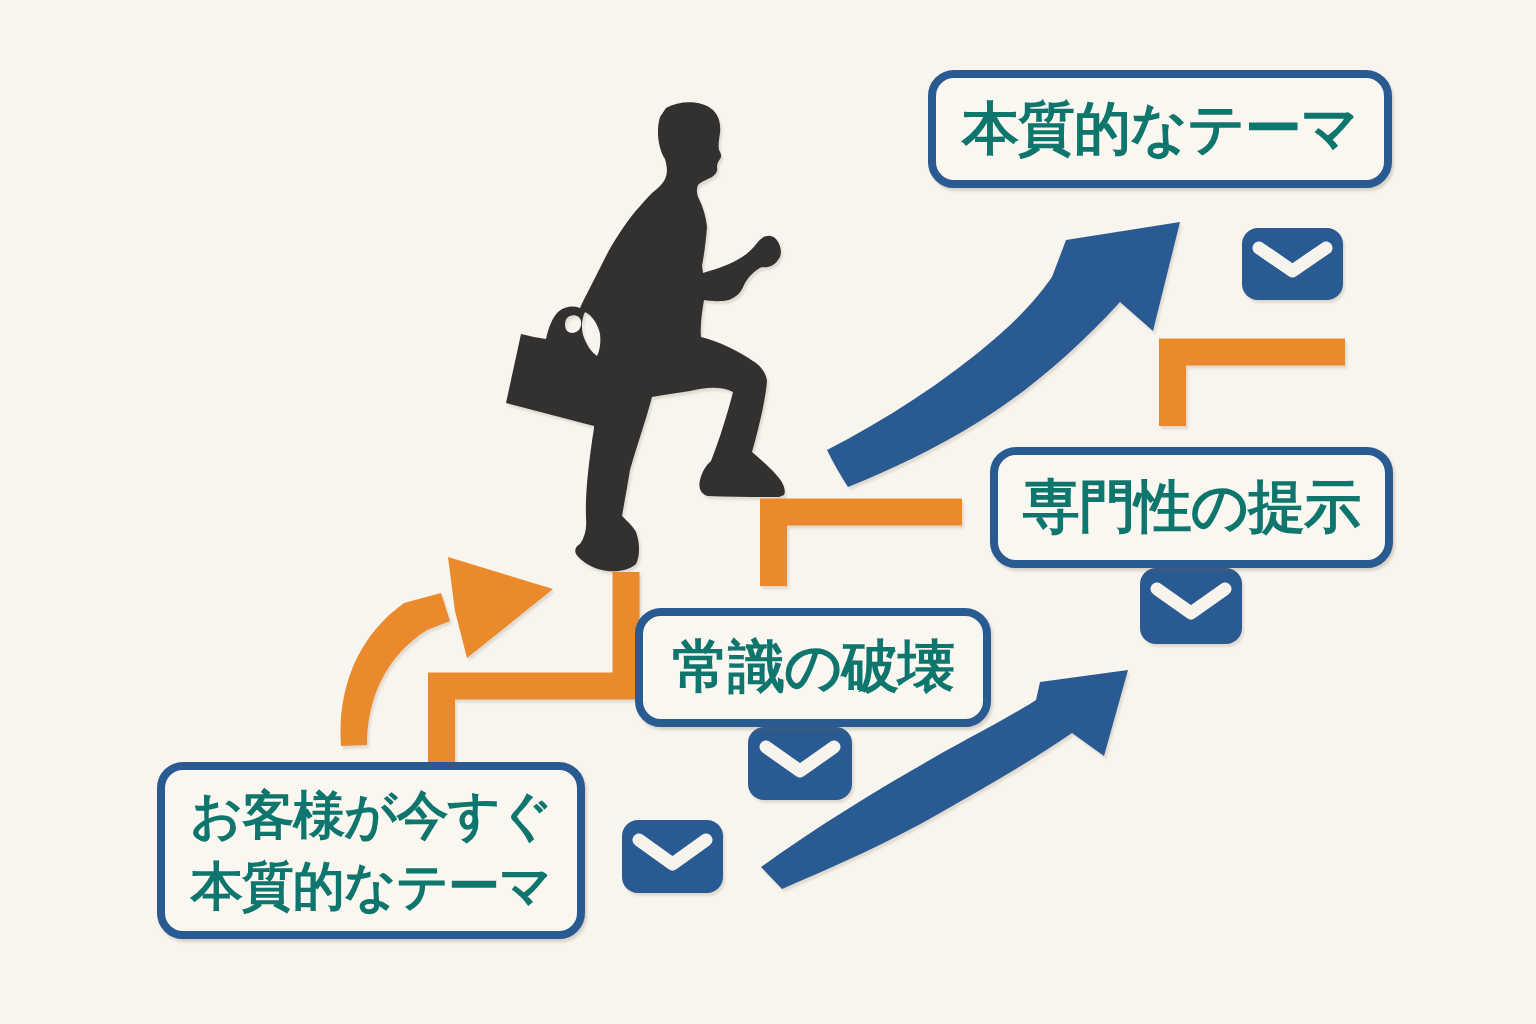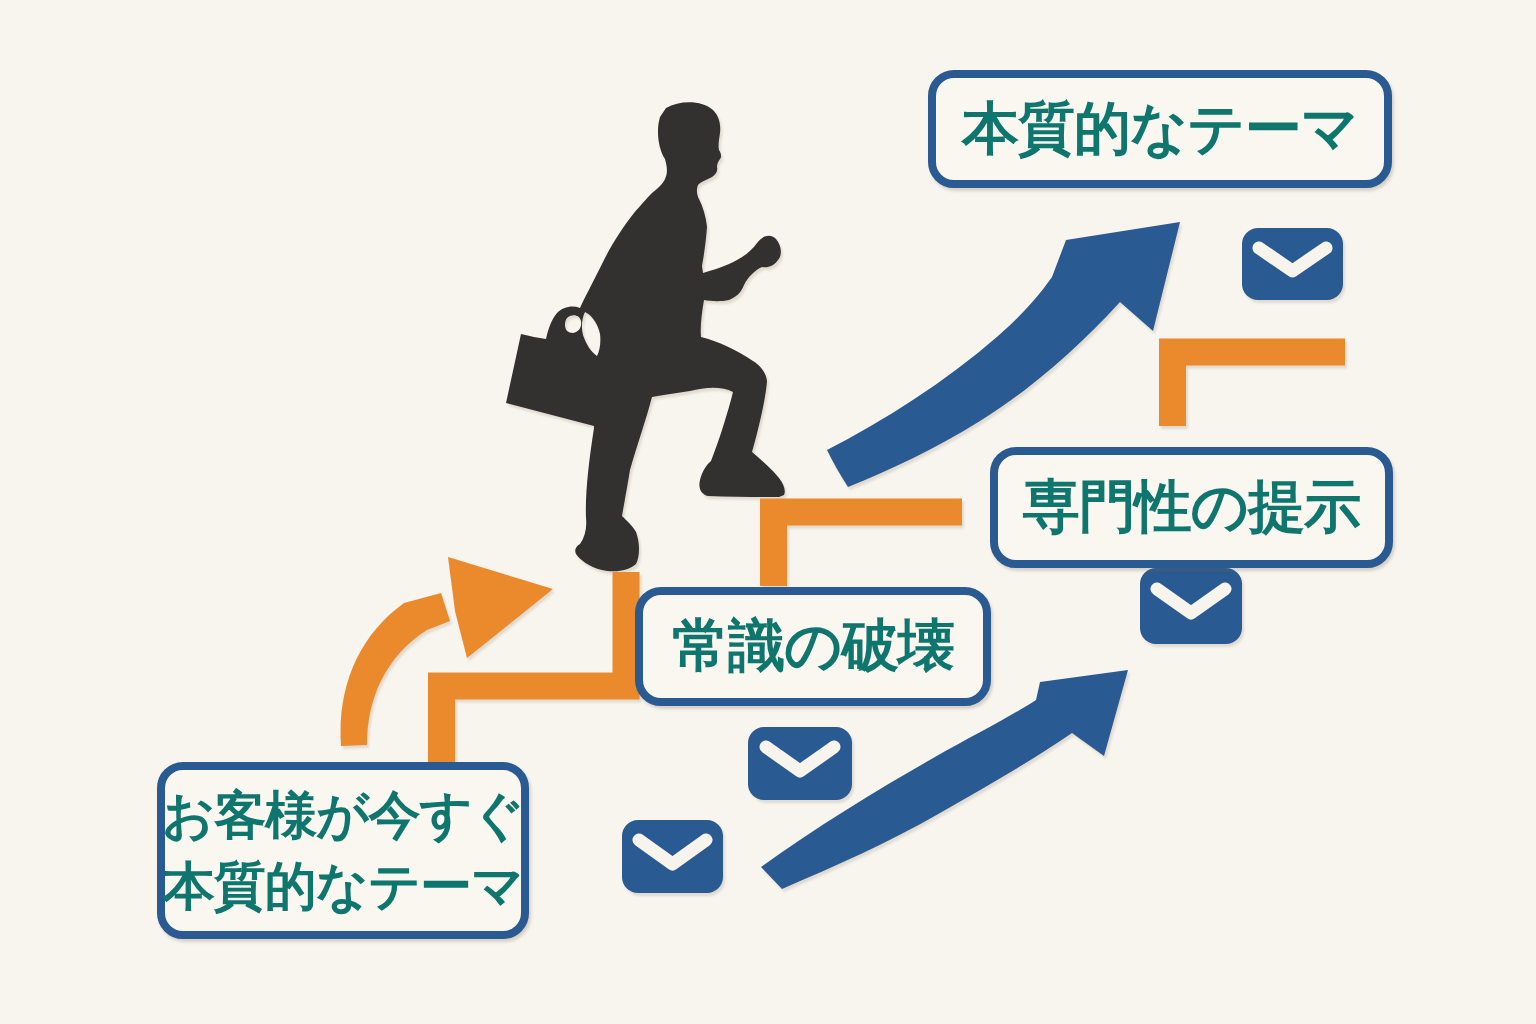--- a/index.html
+++ b/index.html
@@ -29,22 +29,22 @@
     display:flex;
     flex-direction:column;
     align-items:center;
     justify-content:center;
     text-align:center;
     letter-spacing:-1px;
     box-shadow:2px 3px 3px rgba(120,100,80,0.25);
     z-index:3;
   }
   .label-box .line{display:block;white-space:nowrap;}
-  #box-customer{left:157px;top:762px;width:372px;height:177px;font-size:52px;line-height:1.36;}
-  #box-break   {left:635px;top:587px;width:356px;height:119px;font-size:57px;}
+  #box-customer{left:157px;top:762px;width:428px;height:177px;font-size:52px;line-height:1.36;}
+  #box-break   {left:635px;top:608px;width:356px;height:119px;font-size:57px;}
   #box-expert  {left:990px;top:423px;width:403px;height:121px;font-size:57px;margin-top:24px;}
   #box-top     {left:928px;top:70px; width:464px;height:118px;font-size:57px;}
 </style>
 </head>
 <body>
 
 <div class="canvas">
 
   <svg class="art" viewBox="0 0 1536 1024">
 

